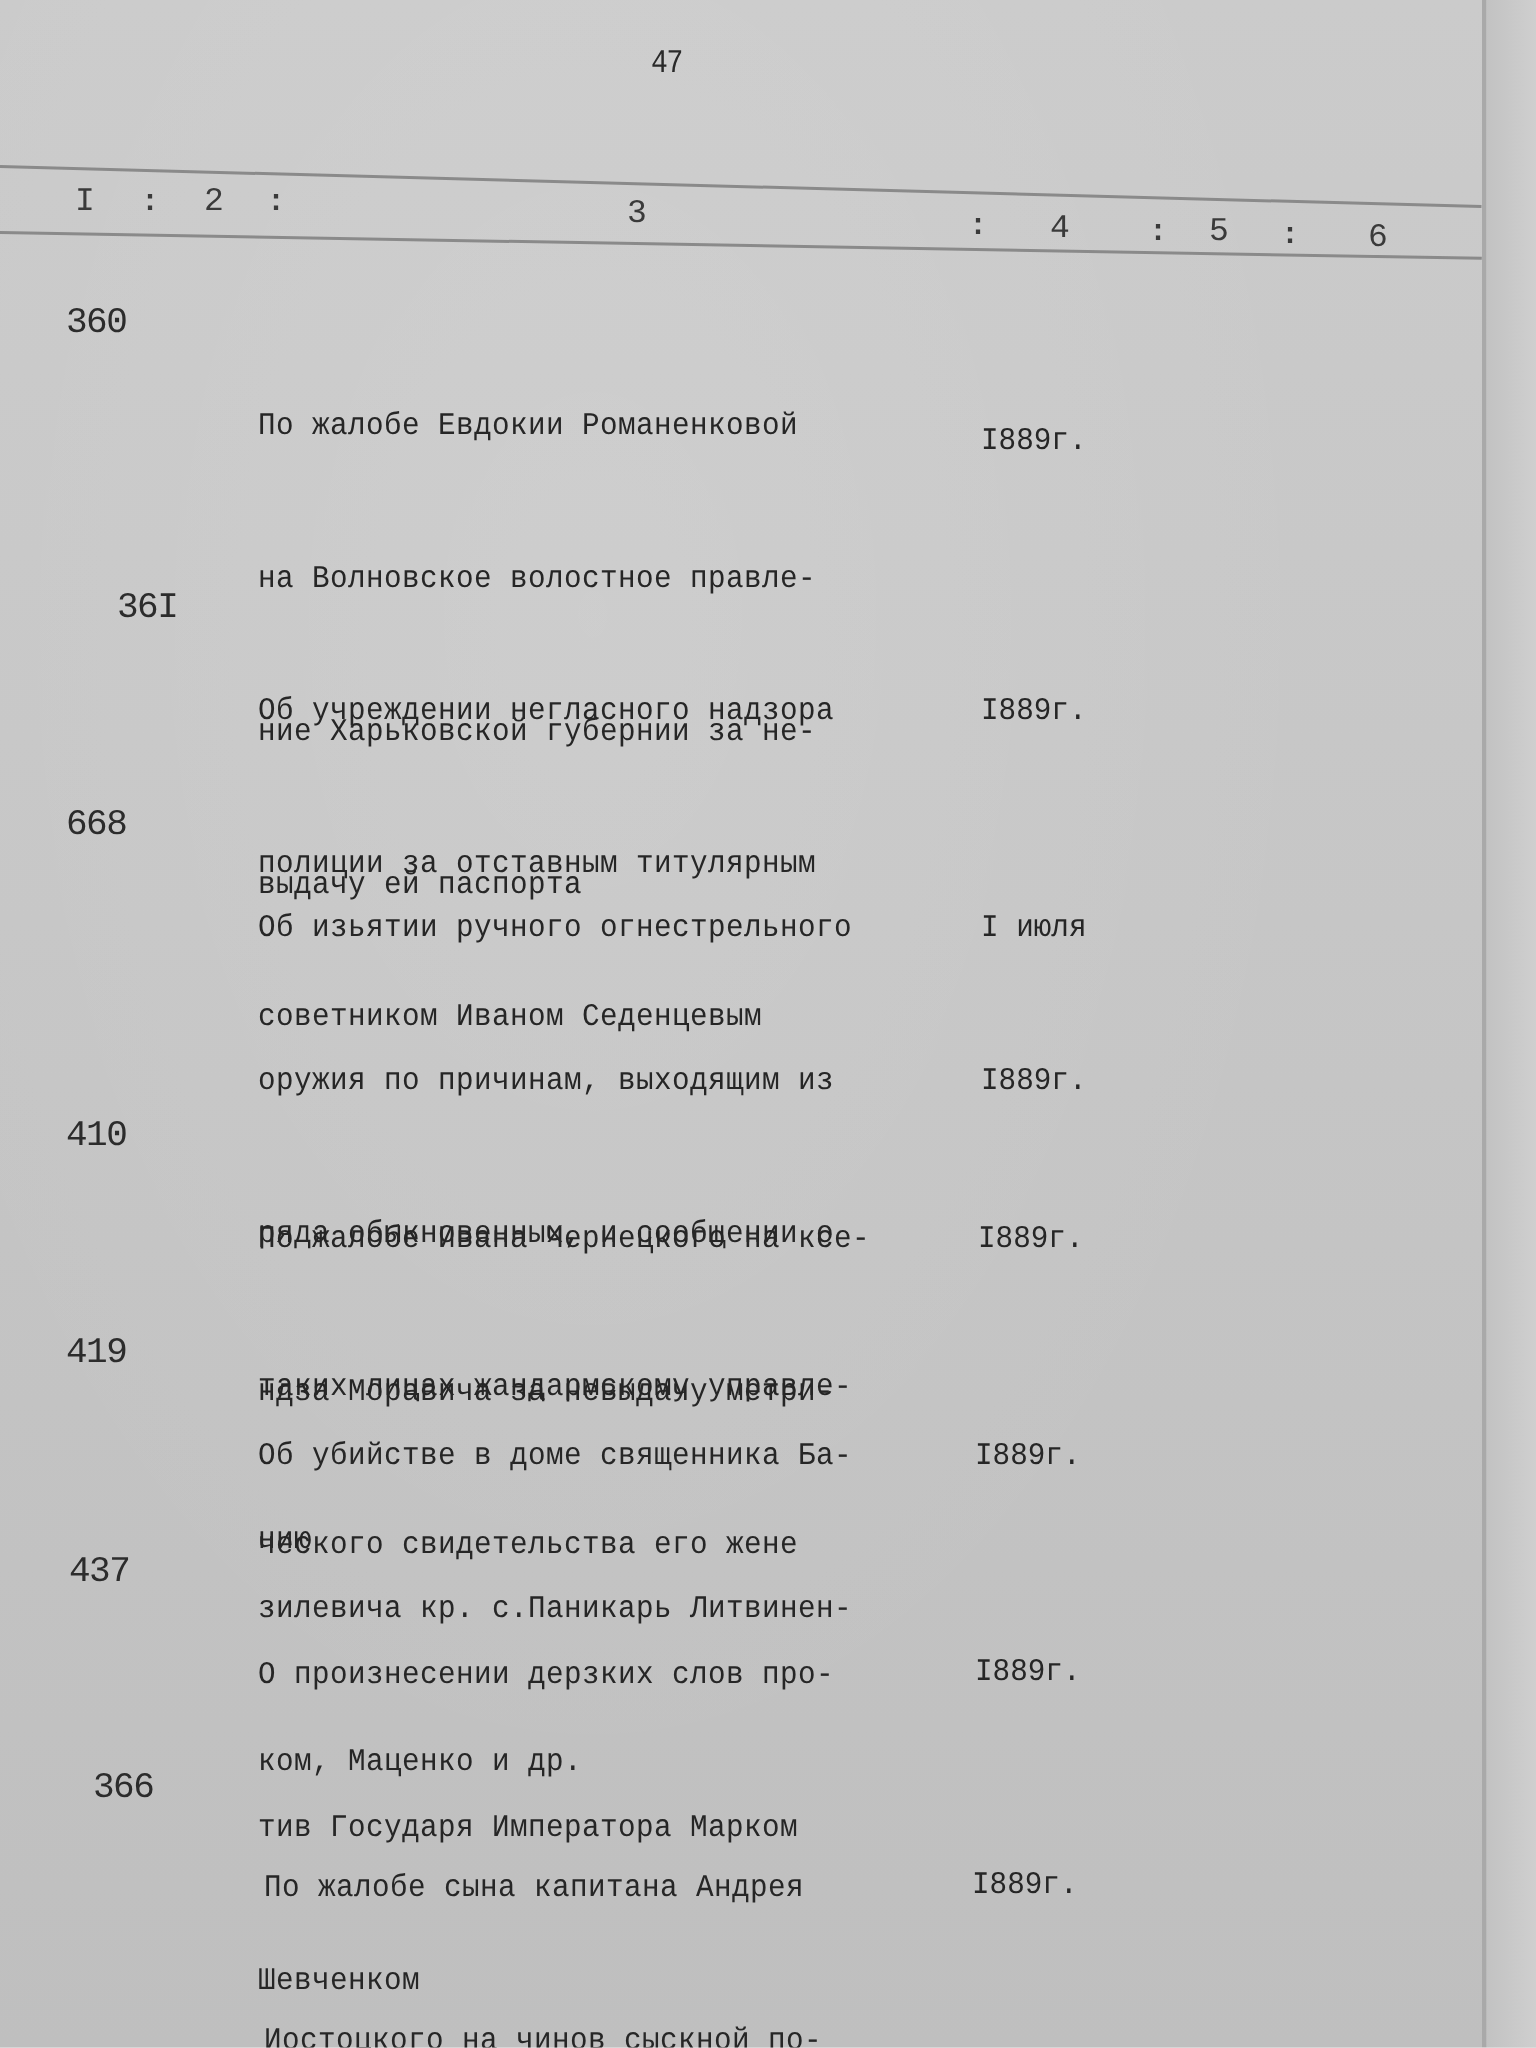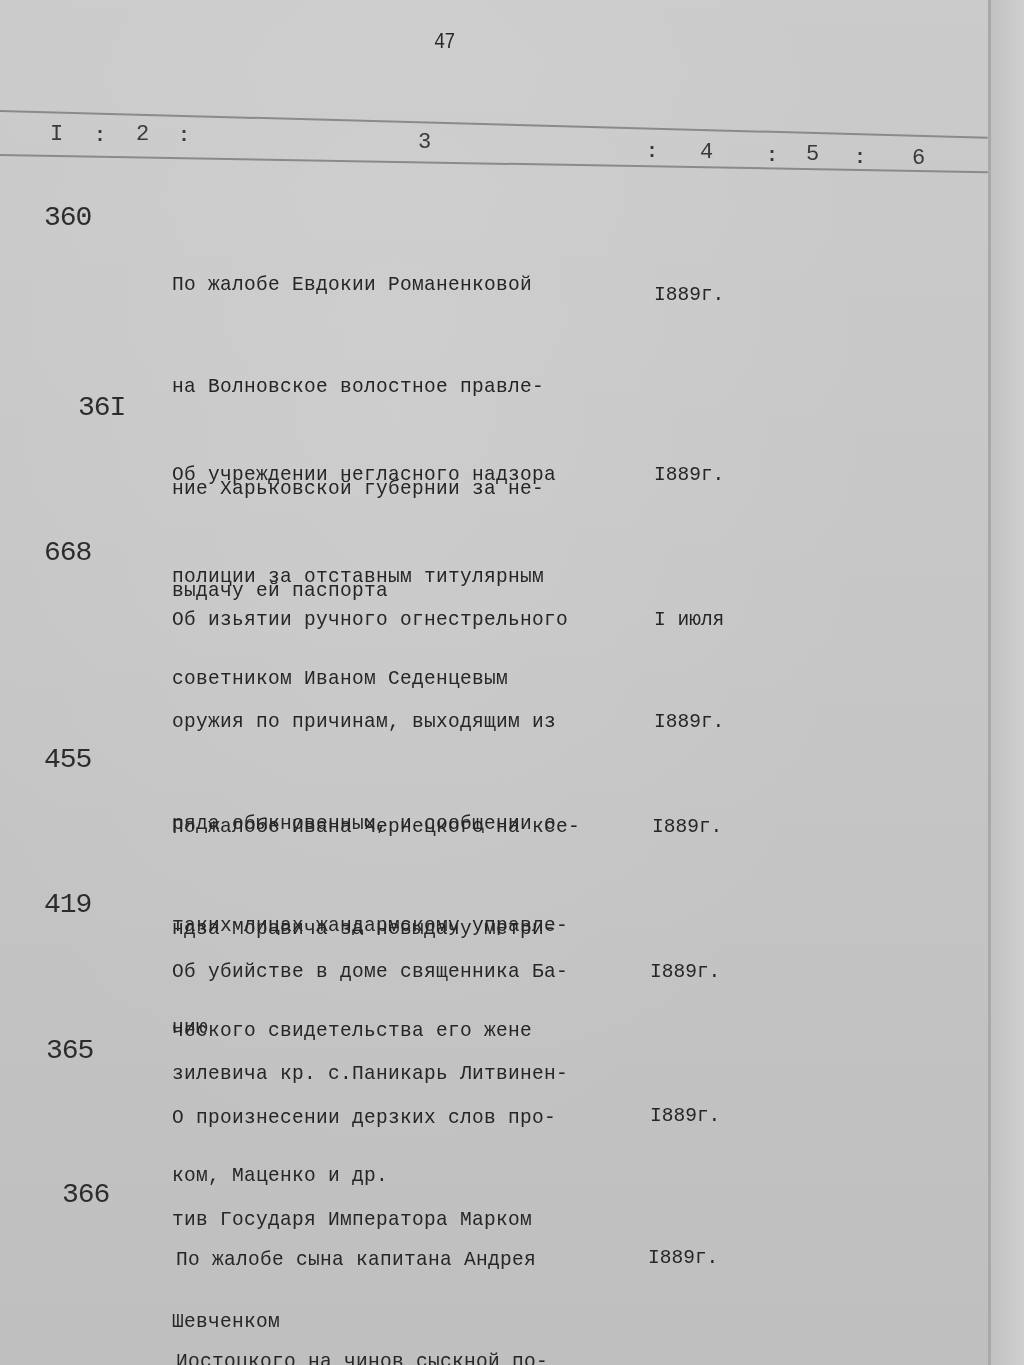--- a/index.html
+++ b/index.html
@@ -71,21 +71,21 @@
       color: #3a3a3a;
     }
 
     .entry {
       position: absolute;
       left: 0;
       width: 988px;
     }
     .entry-num {
       position: absolute;
-      font-size: 28px;
+      font-size: 24px;
       letter-spacing: -1px;
       color: #2c2c2c;
     }
     .entry-desc {
       position: absolute;
       left: 172px;
       font-size: 21px;
       line-height: 34px;
       letter-spacing: 0.3px;
       color: #262626;
@@ -163,21 +163,21 @@
     <span class="line">таких лицах жандармскому управле-</span>
     <span class="line">нию</span>
   </div>
   <div class="entry-date" style="left:654px; top:0px;">
     <span class="line">I июля</span>
     <span class="line">I889г.</span>
   </div>
 </div>
 
 <div class="entry" style="top:742px;">
-  <div class="entry-num" style="left:44px; top:2px;">455</div>
+  <div class="entry-num" style="left:44px; top:2px;">410</div>
   <div class="entry-desc" style="top:0px;">
     <span class="line">По жалобе Ивана Чернецкого на ксе-</span>
     <span class="line">ндза Моравича за невыдачу метри-</span>
     <span class="line">ческого свидетельства его жене</span>
   </div>
   <div class="entry-date" style="left:652px; top:0px;">
     <span class="line">I889г.</span>
   </div>
 </div>
 
@@ -187,21 +187,21 @@
     <span class="line">Об убийстве в доме священника Ба-</span>
     <span class="line">зилевича кр. с.Паникарь Литвинен-</span>
     <span class="line">ком, Маценко и др.</span>
   </div>
   <div class="entry-date" style="left:650px; top:0px;">
     <span class="line">I889г.</span>
   </div>
 </div>
 
 <div class="entry" style="top:1033px;">
-  <div class="entry-num" style="left:46px; top:2px;">365</div>
+  <div class="entry-num" style="left:46px; top:2px;">437</div>
   <div class="entry-desc" style="top:0px;">
     <span class="line">О произнесении дерзких слов про-</span>
     <span class="line">тив Государя Императора Марком</span>
     <span class="line">Шевченком</span>
   </div>
   <div class="entry-date" style="left:650px; top:-2px;">
     <span class="line">I889г.</span>
   </div>
 </div>
 

